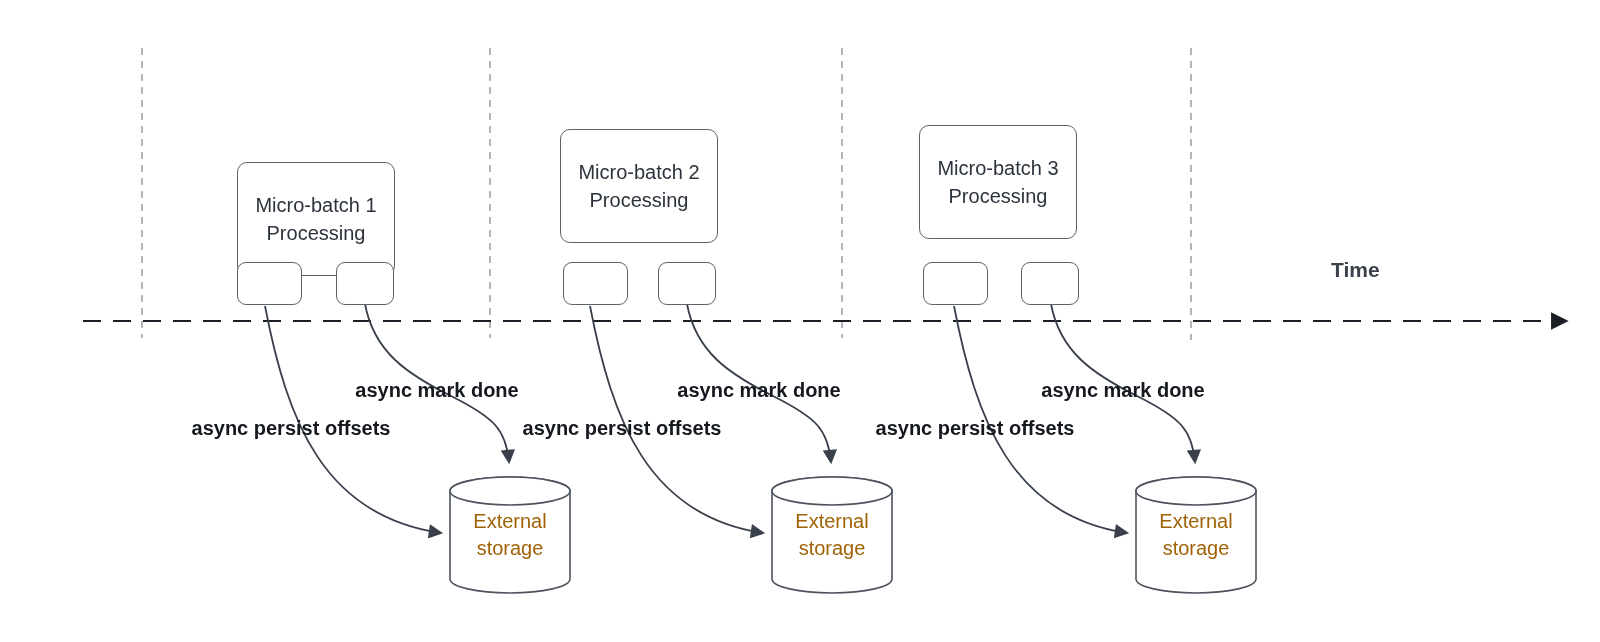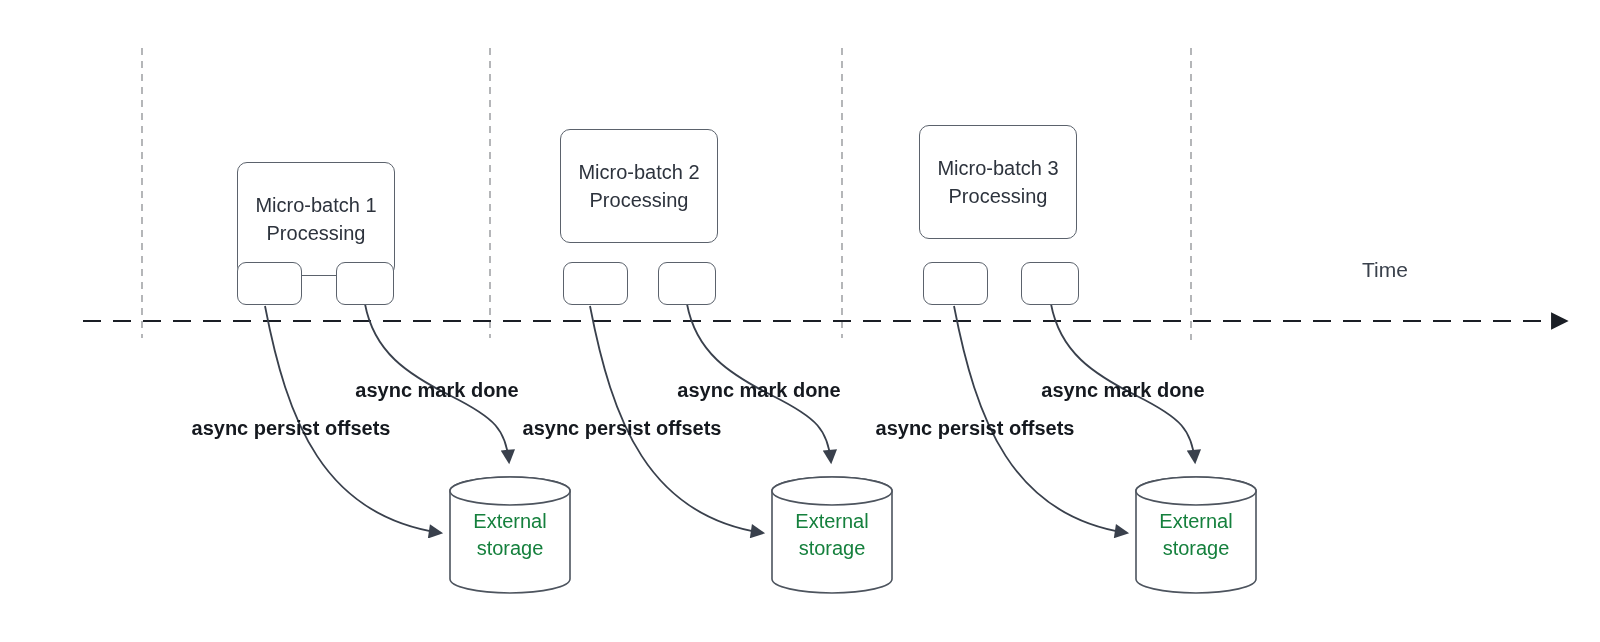--- a/index.html
+++ b/index.html
@@ -30,21 +30,21 @@
     border-radius:9px;
     background:#ffffff;
     box-sizing:border-box;
   }
   .sb-a{width:65px;}
   .sb-b{width:58px;}
   .storage-label{
     position:absolute;
     width:120px;
     text-align:center;
-    font-size:20px;line-height:27px;color:#15803d;
+    font-size:20px;line-height:27px;color:#a16207;
   }
   .async-label{
     position:absolute;
     transform:translateX(-50%);
     font-weight:bold;
     font-size:20px;
     color:#15191f;
     white-space:nowrap;
   }
   .time-label{
@@ -119,15 +119,15 @@
   <div class="async-label" style="left:291px;top:417px;">async persist offsets</div>
   <div class="async-label" style="left:759px;top:379px;">async mark done</div>
   <div class="async-label" style="left:622px;top:417px;">async persist offsets</div>
   <div class="async-label" style="left:1123px;top:379px;">async mark done</div>
   <div class="async-label" style="left:975px;top:417px;">async persist offsets</div>
 
   <div class="storage-label" style="left:450px;top:508px;">External storage</div>
   <div class="storage-label" style="left:772px;top:508px;">External storage</div>
   <div class="storage-label" style="left:1136px;top:508px;">External storage</div>
 
-  <div class="time-label" style="left:1362px;top:258px;">Time</div>
+  <div class="time-label" style="left:1331px;top:258px;font-weight:bold;">Time</div>
 
 </div>
 
 </body></html>

